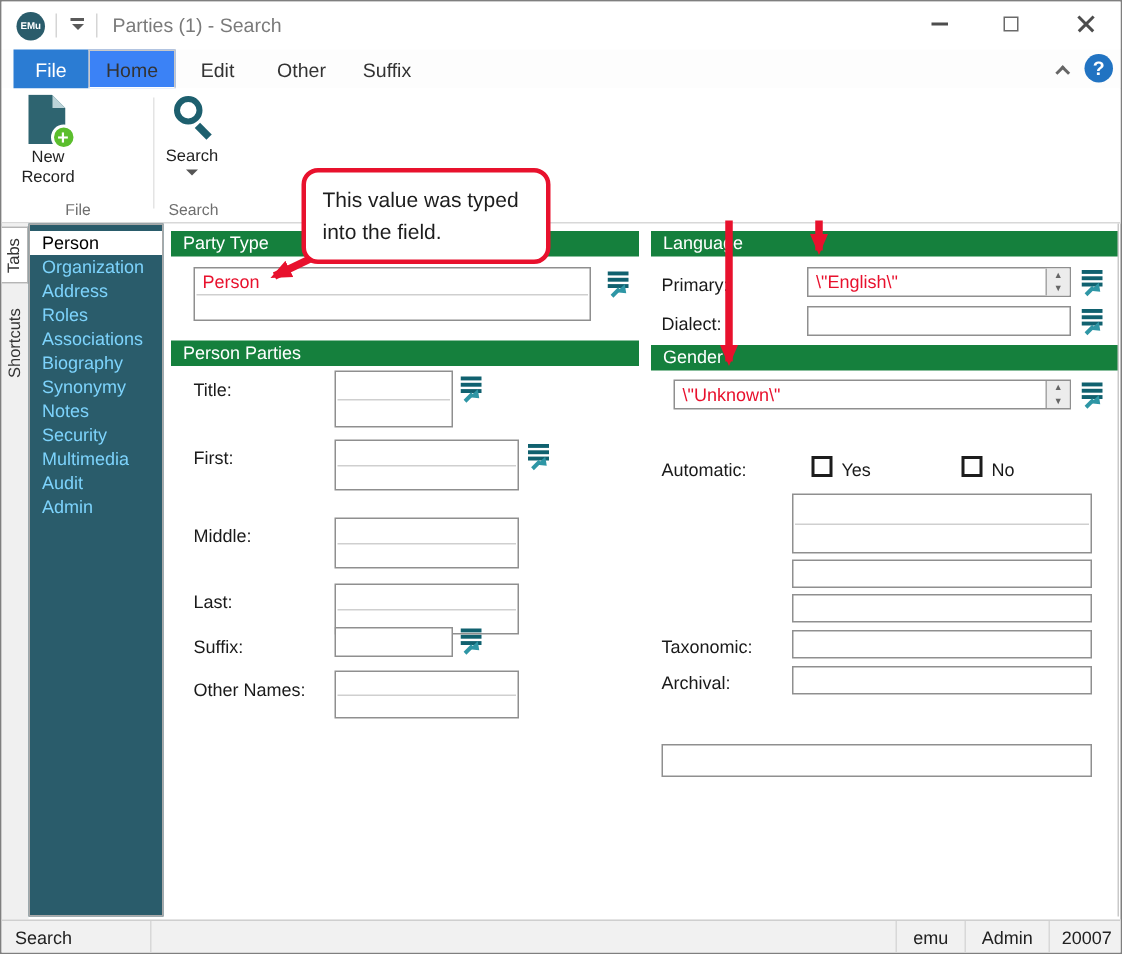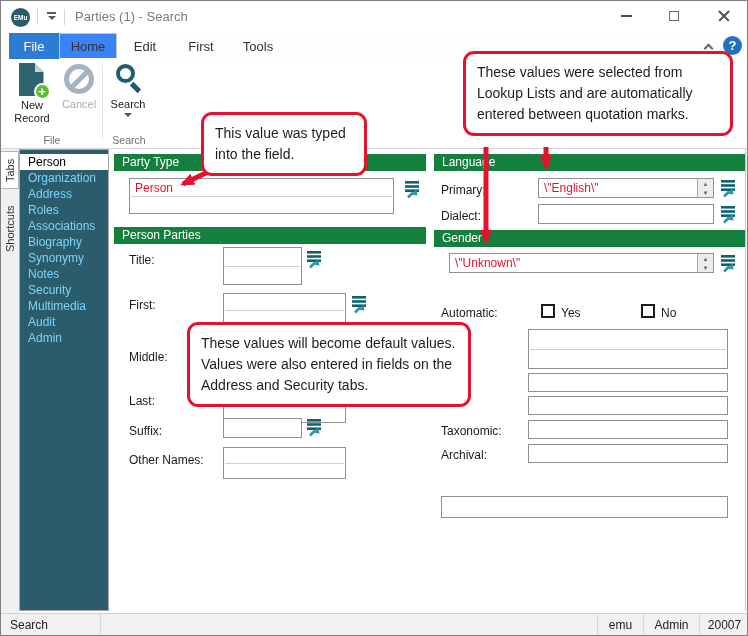--- a/index.html
+++ b/index.html
@@ -133,43 +133,36 @@
           <i class="x1"></i>
           <i class="x2"></i>
         </span>
     </div>
   </div>
 
   <div class="tabrow">
     <div class="mtab file" style="left:8px;width:50px">File</div>
     <div class="mtab active" style="left:58px;width:58px">Home</div>
     <div class="mtab" style="left:116px;width:56px">Edit</div>
-    <div class="mtab" style="left:172px;width:56px">First</div>
-    <div class="mtab" style="left:228px;width:58px">Tools</div>
+    <div class="mtab" style="left:172px;width:56px">Other</div>
+    <div class="mtab" style="left:228px;width:58px">Suffix</div>
     <div class="rib-chevron">
         <i></i>
       </div>
     <div class="help-btn">?</div>
   </div>
 
   <div class="ribbon">
     <div class="rbtn" style="left:8px;width:46px">
       <div class="ic-doc">
         <i class="sheet"></i>
           <i class="fold"></i>
           <span class="plus">+</span>
       </div>
       <div class="lbl">New Record</div>
-    </div>
-    <div class="rbtn disabled" style="left:56px;width:44px">
-      <div class="ic-cancel">
-          <i class="ring"></i>
-          <i class="slash"></i>
-        </div>
-      <div class="lbl">Cancel</div>
     </div>
     <div class="rib-sep"></div>
     <div class="rbtn" style="left:104px;width:46px">
       <div class="ic-search">
           <i class="lens"></i>
           <i class="handle"></i>
         </div>
       <div class="lbl">Search</div>
       <div class="dd-arrow"></div>
     </div>
@@ -330,22 +323,20 @@
       <marker id="ah" markerUnits="userSpaceOnUse" markerWidth="18" markerHeight="18" refX="11" refY="8" orient="auto">
         <polygon points="0,2 14,8 0,14" fill="#E8112D"></polygon>
       </marker>
     </defs>
     <line x1="236" y1="157" x2="182" y2="183" stroke="#E8112D" stroke-width="5" marker-end="url(#ah)"></line>
     <line x1="485" y1="146" x2="485" y2="240" stroke="#E8112D" stroke-width="5" marker-end="url(#ah)"></line>
     <line x1="545" y1="146" x2="545" y2="166" stroke="#E8112D" stroke-width="5" marker-end="url(#ah)"></line>
   </svg>
 
   <div class="callout" style="left:200px;top:111px;width:166px">This value was typed into the field.</div>
-  <div class="callout" style="left:462px;top:50px;width:270px">These values were selected from Lookup Lists and are automatically entered between quotation marks.</div>
-  <div class="callout" style="left:186px;top:321px;width:284px">These values will become default values. Values were also entered in fields on the Address and Security tabs.</div>
 
   <div class="statusbar">
     <div class="st-mode">Search</div>
     <div class="st-fill"></div>
     <div class="st-cell" style="width:46px">emu</div>
     <div class="st-cell" style="width:56px">Admin</div>
     <div class="st-cell" style="width:50px">20007</div>
   </div>
 
 </div>

